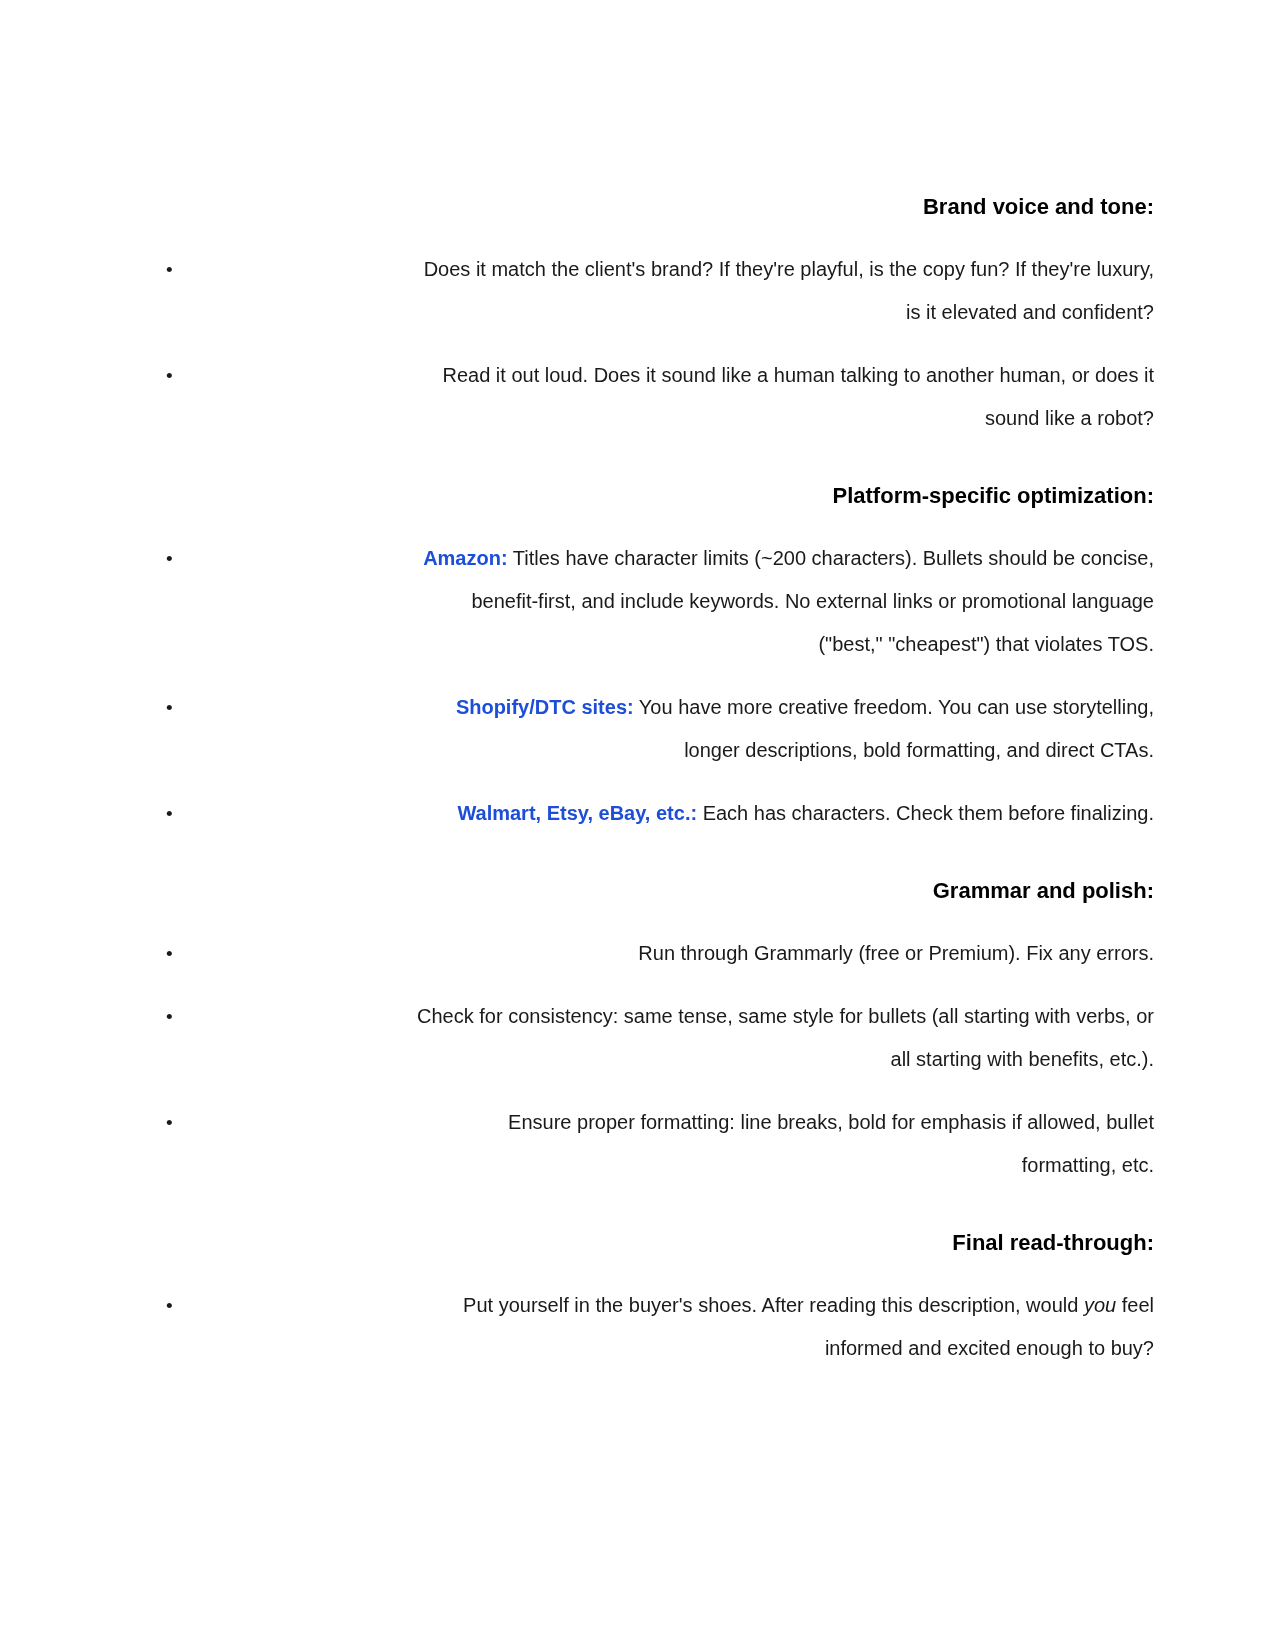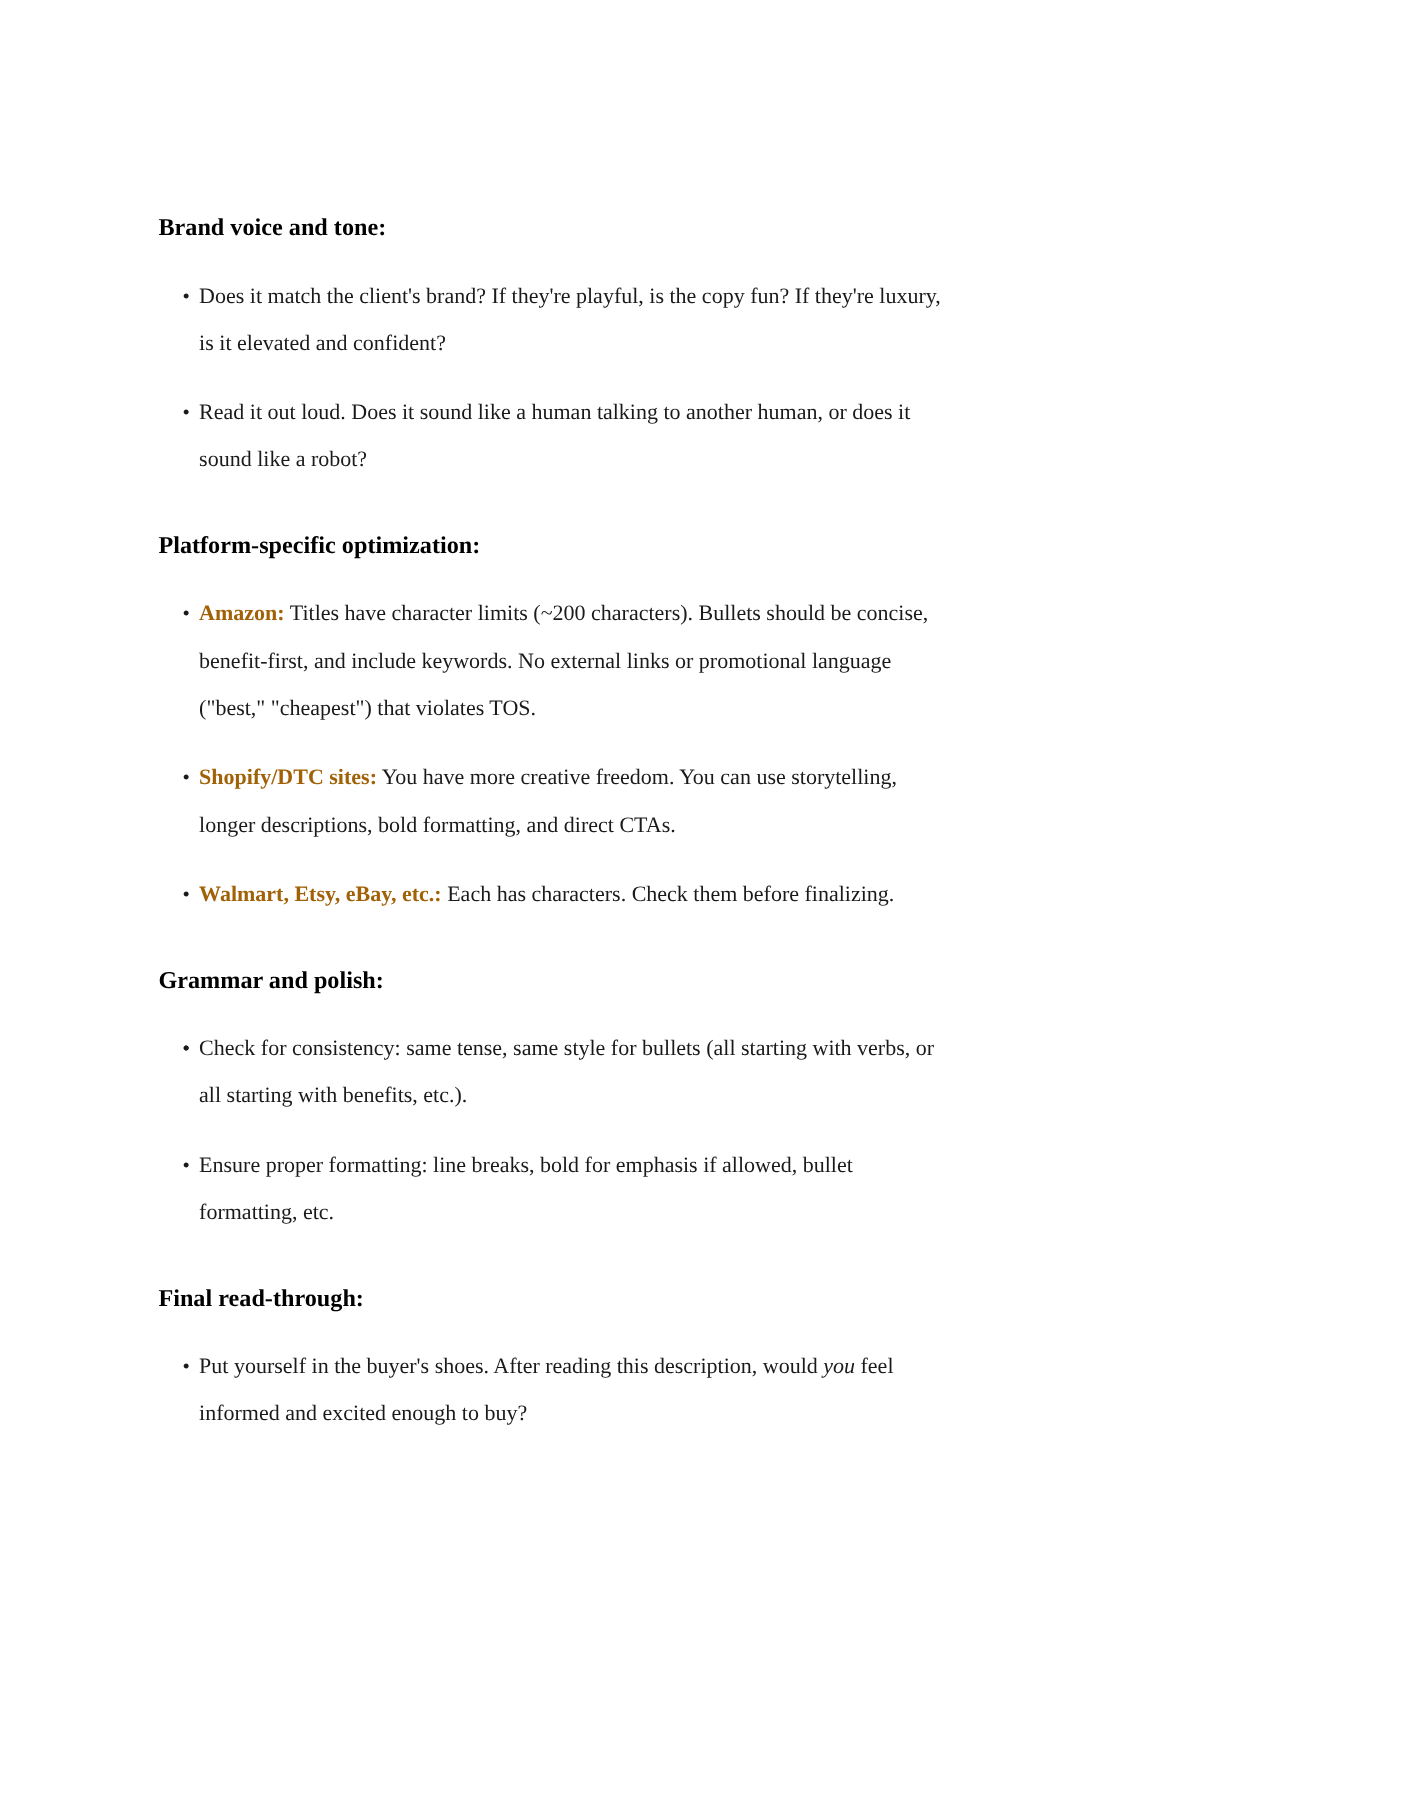--- a/index.html
+++ b/index.html
@@ -6,21 +6,22 @@
     margin: 0;
     padding: 0;
     background: #ffffff;
   }
   .page {
     position: relative;
     width: 1275px;
     height: 1448px;
     background: #ffffff;
     overflow: hidden;
-    font-family: Liberation Serif, serif;
+    font-family: Liberation Sans, sans-serif;
+    text-align: right;
   }
   .doc {
     position: absolute;
     left: 144px;
     top: 185px;
     width: 1010px;
   }
   .doc h2 {
     font-size: 22px;
     font-weight: bold;
@@ -45,21 +46,21 @@
     top: 0;
     font-size: 19px;
     color: #1a1a1a;
   }
   .li-text {
     white-space: pre-line;
     margin-top: 48px;
   }
   .li-text b {
     font-weight: bold;
-    color: #a16207;
+    color: #1d4ed8;
   }
   .li-text i {
     font-style: italic;
   }
   .page-number {
     position: absolute;
     top: 1515px;
     right: 168px;
     font-size: 18px;
     line-height: 26px;
@@ -103,20 +104,21 @@
 
     <div class="li">
       <span class="bullet">•</span>
       <span class="li-text"><b>Walmart, Etsy, eBay, etc.:</b><span> Each has characters. Check them before finalizing.</span></span>
     </div>
 
     <h2>Grammar and polish:</h2>
 
     <div class="li">
       <span class="bullet">•</span>
+      <span class="li-text">Run through Grammarly (free or Premium). Fix any errors.</span>
     </div>
 
     <div class="li">
       <span class="bullet">•</span>
       <span class="li-text">Check for consistency: same tense, same style for bullets (all starting with verbs, or
 all starting with benefits, etc.).</span>
     </div>
 
     <div class="li">
       <span class="bullet">•</span>

